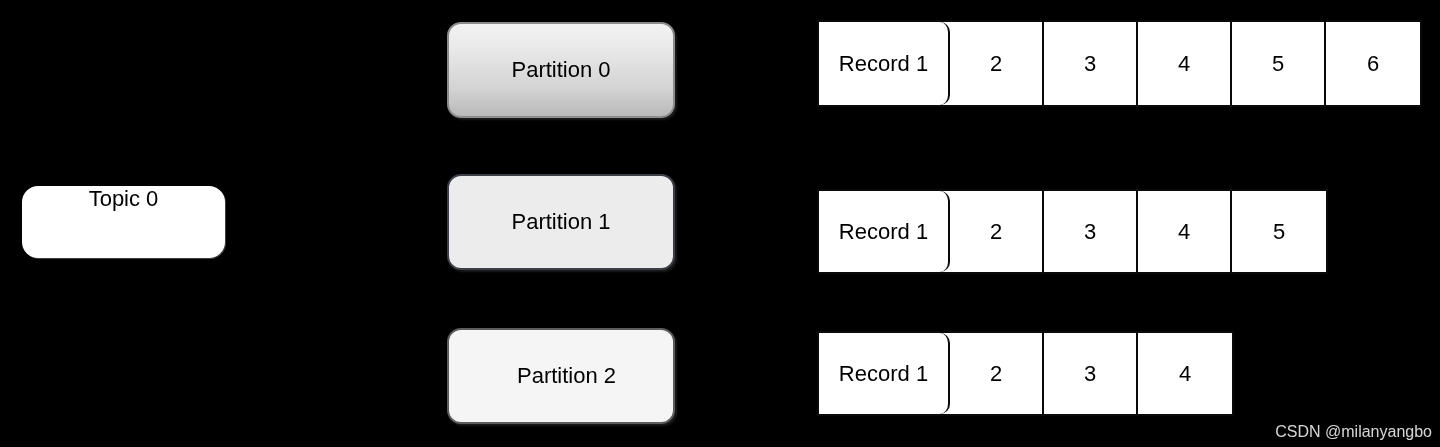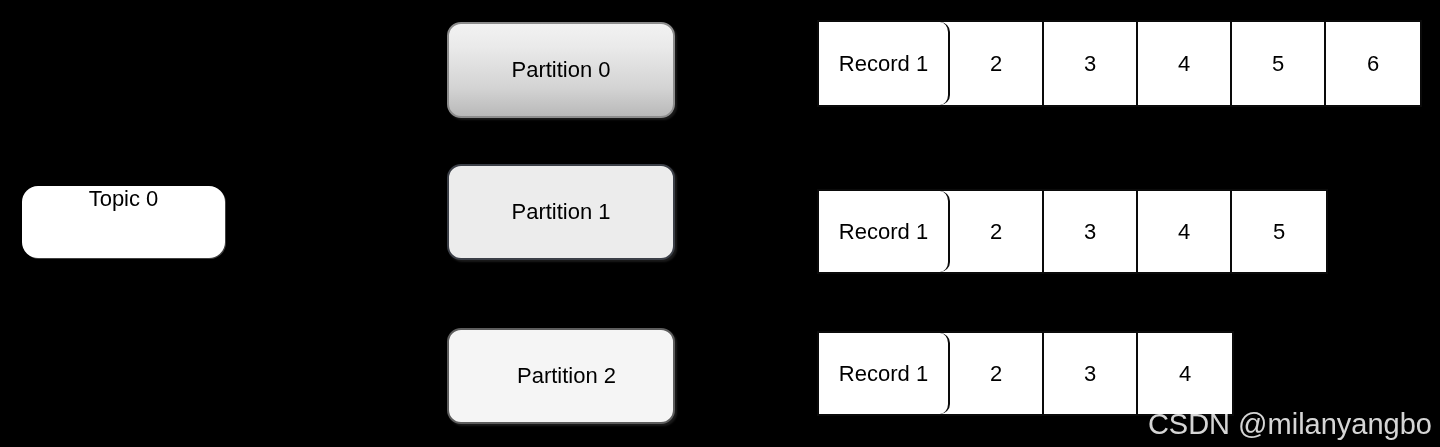--- a/index.html
+++ b/index.html
@@ -50,21 +50,21 @@
     font-size: 22px;
     box-sizing: border-box;
   }
   .partition-0 {
     top: 22px;
     background: linear-gradient(to bottom, #f2f2f2 0%, #eaeaea 25%, #d3d3d3 70%, #b9b9b9 100%);
     border: 2px solid #8c8c8c;
     box-shadow: 2px 2px 2px rgba(255,255,255,0.10);
   }
   .partition-1 {
-    top: 164px;
+    top: 174px;
     background: #ececec;
     border: 2px solid #3b3f47;
     box-shadow: 2px 2px 2px rgba(255,255,255,0.10);
   }
   .partition-2 {
     top: 328px;
     background: #f5f5f5;
     border: 2px solid #5d5d5d;
     box-shadow: 2px 2px 2px rgba(255,255,255,0.10);
     padding-left: 11px;
@@ -101,21 +101,21 @@
   .record-cell.narrow { width: 94px; }
   .record-strip-1 .record-cell.narrow { width: 94px; }
   .record-strip-2 .record-cell.narrow { width: 94px; }
 
   
   .watermark {
     position: absolute;
     right: 8px;
     bottom: 6px;
     color: #e8e8e8;
-    font-size: 29px;
+    font-size: 16px;
     opacity: 0.92;
     white-space: nowrap;
     pointer-events: none;
   }
 </style>
 </head>
 <body>
 
 <div id="canvas">
 

